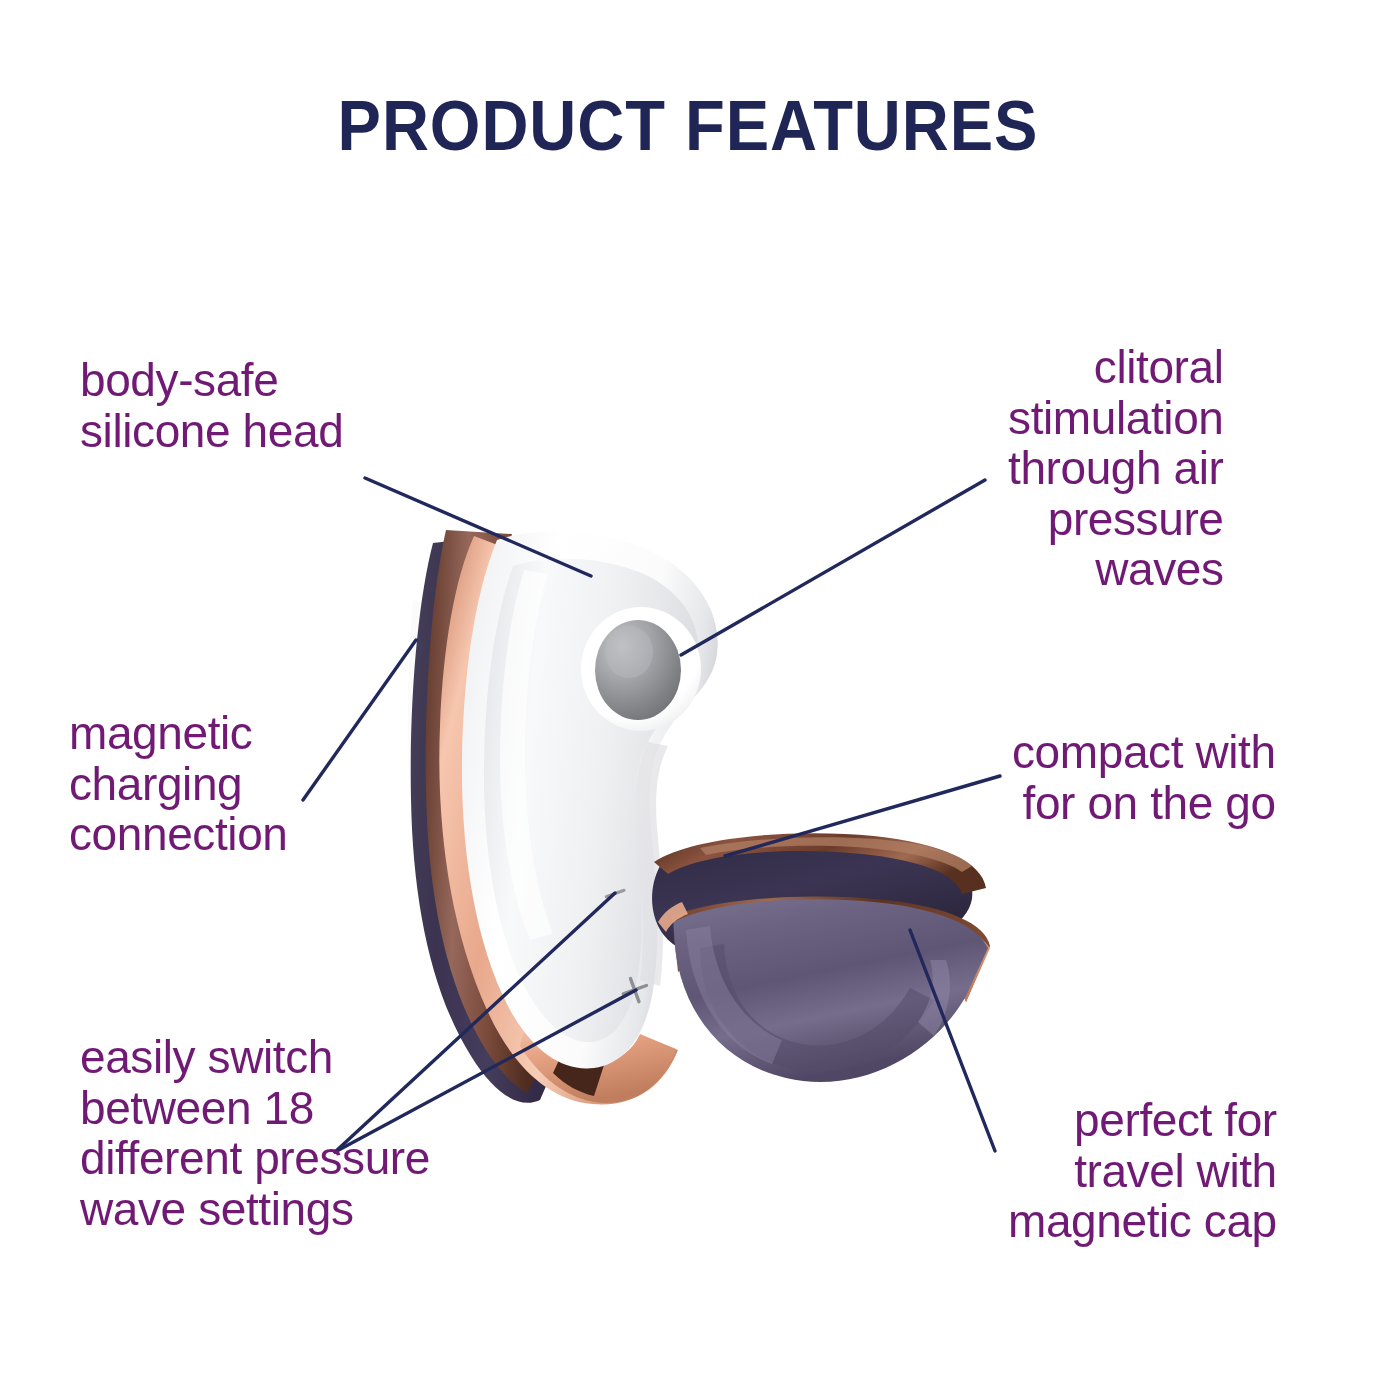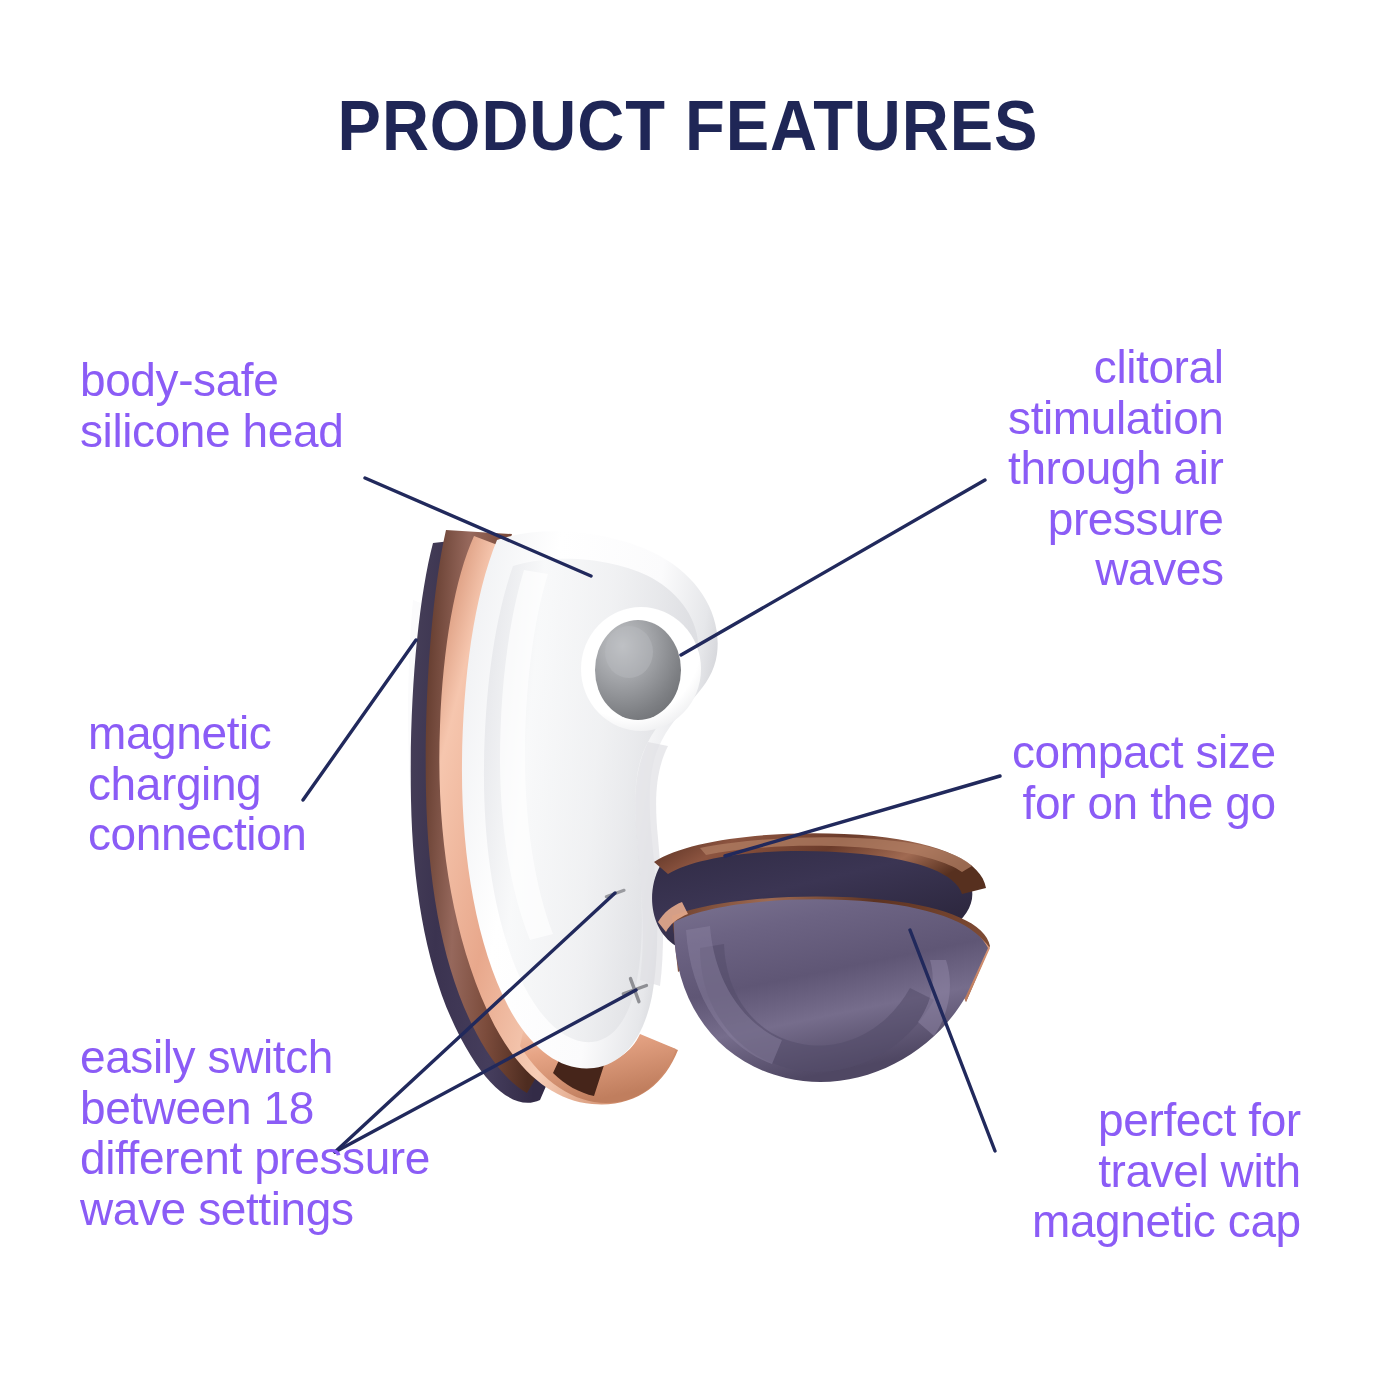--- a/index.html
+++ b/index.html
@@ -36,33 +36,33 @@
     transform: scaleX(0.93);
     transform-origin: center top;
     white-space: nowrap;
   }
   .callout {
     position: absolute;
     font-family: "Liberation Sans", sans-serif;
     font-weight: 400;
     font-size: 46px;
     line-height: 1.10;
-    color: #8b5cf6;
+    color: #701a75;
     letter-spacing: -0.4px;
     white-space: pre-line;
   }
   .callout.left  { text-align: left; }
   .callout.right { text-align: right; }
 
   #c-body-safe      { left: 80px;  top: 355px; }
-  #c-magnetic-chg   { left: 88px;  top: 708px; }
+  #c-magnetic-chg   { left: 69px;  top: 708px; }
   #c-pressure-wave  { left: 80px;  top: 1032px; }
   #c-clitoral       { left: 1008px; top: 342px; }
   #c-compact        { left: 1012px; top: 727px; }
-  #c-travel         { left: 1008px; top: 1095px; margin-left: 24px; }
+  #c-travel         { left: 1008px; top: 1095px; }
 
   #artwork {
     position: absolute;
     left: 0;
     top: 0;
     width: 1376px;
     height: 1376px;
     pointer-events: none;
   }
 </style>
@@ -345,20 +345,20 @@
 between 18
 different pressure
 wave settings</div>
 
   <div class="callout right" id="c-clitoral">clitoral
 stimulation
 through air
 pressure
 waves</div>
 
-  <div class="callout right" id="c-compact">compact size
+  <div class="callout right" id="c-compact">compact with
 for on the go</div>
 
   <div class="callout right" id="c-travel">perfect for
 travel with
 magnetic cap</div>
 
 </div>
 
 </body></html>

